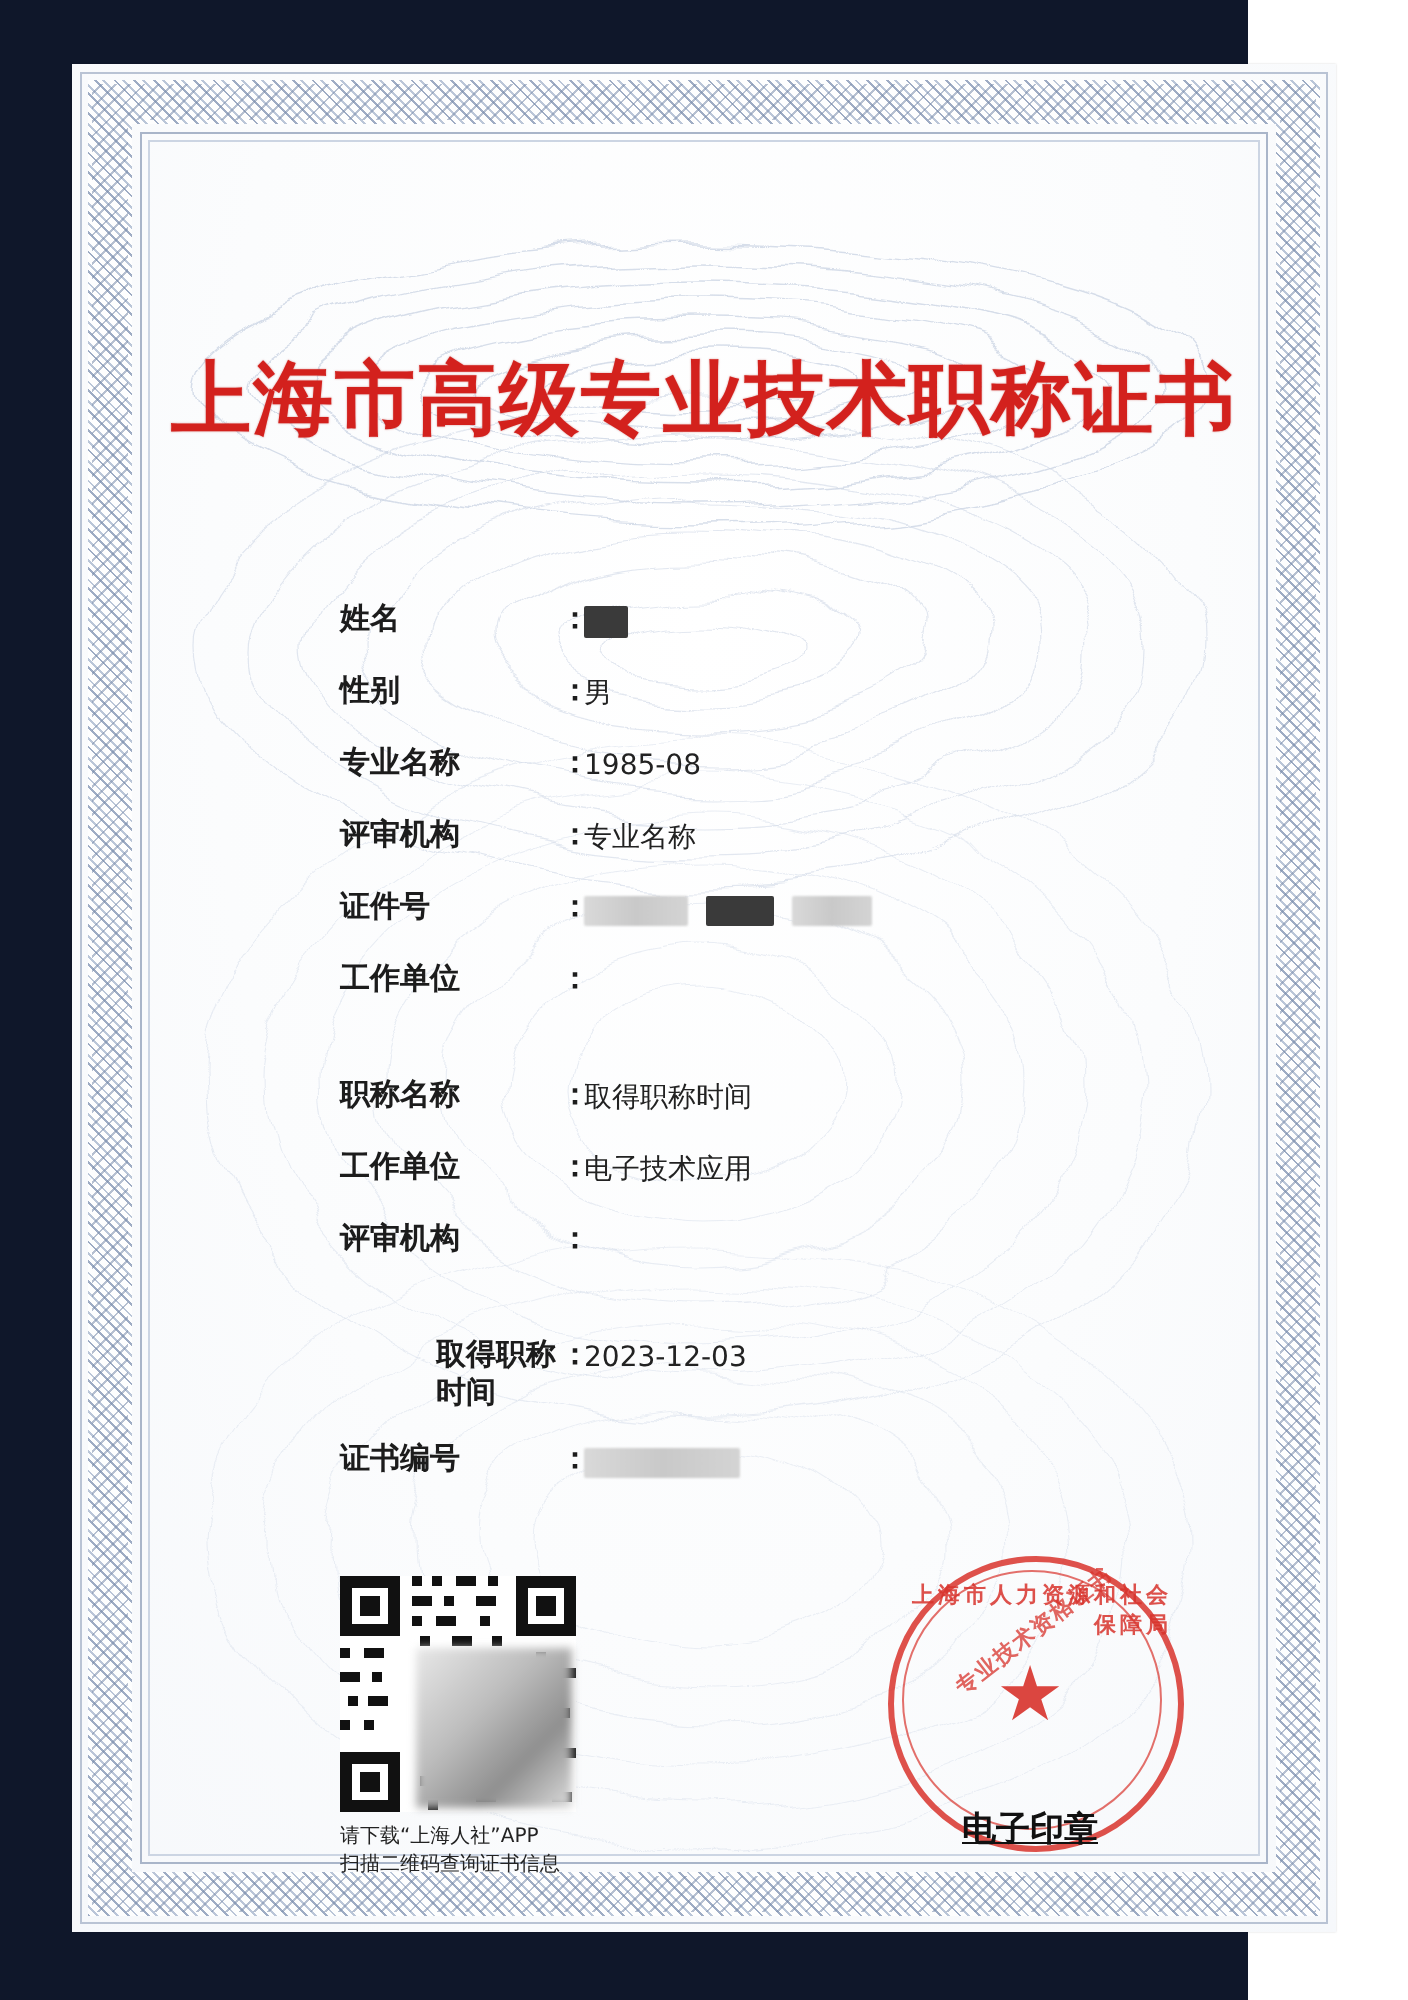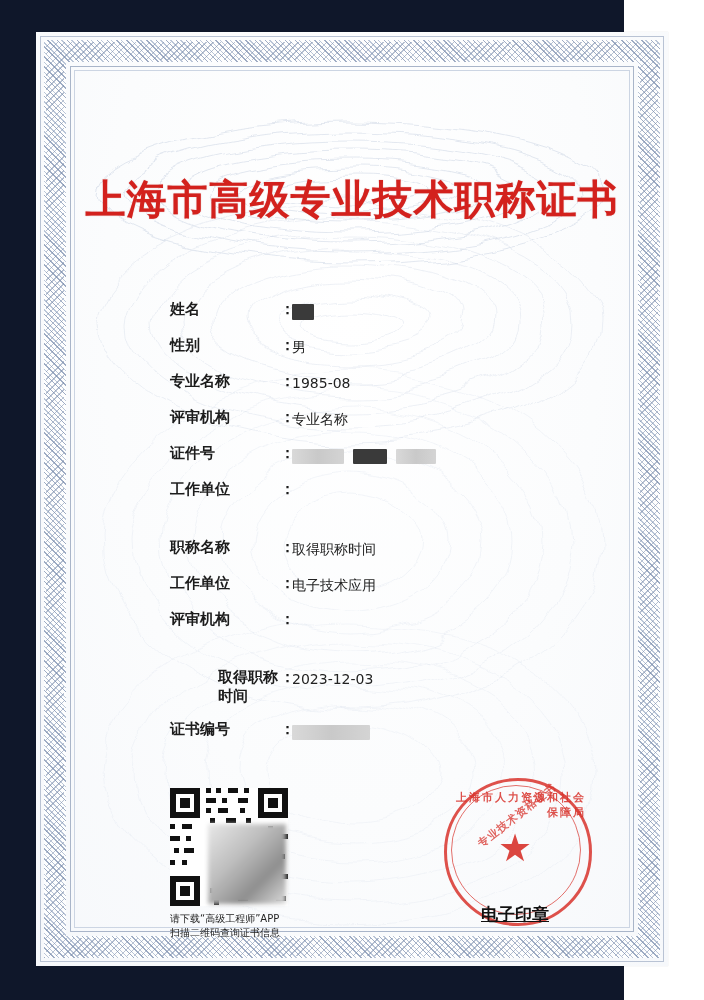--- a/index.html
+++ b/index.html
@@ -512,21 +512,21 @@
           <div class="qr-cell" style="left:106px;top:108px;width:10px;height:5px;"></div>
 
           <div class="qr-cell" style="left:40px;top:100px;width:10px;height:5px;"></div>
           <div class="qr-cell" style="left:56px;top:100px;width:5px;height:5px;"></div>
           <div class="qr-cell" style="left:68px;top:108px;width:10px;height:5px;"></div>
           <div class="qr-cell" style="left:44px;top:112px;width:5px;height:5px;"></div>
 
           <div id="qr-blur"></div>
         </div>
         <div id="qr-caption">
-          <div>请下载“高级工程师”APP</div>
+          <div>请下载“上海人社”APP</div>
           <div>扫描二维码查询证书信息</div>
         </div>
       </div>
 
       <div id="seal">
         <div class="ring"></div>
         <div class="ring2"></div>
         <div id="seal-top-text">上海市人力资源和社会保障局</div>
         <div id="seal-star">★</div>
         <div id="seal-diag">专业技术资格证书</div>

